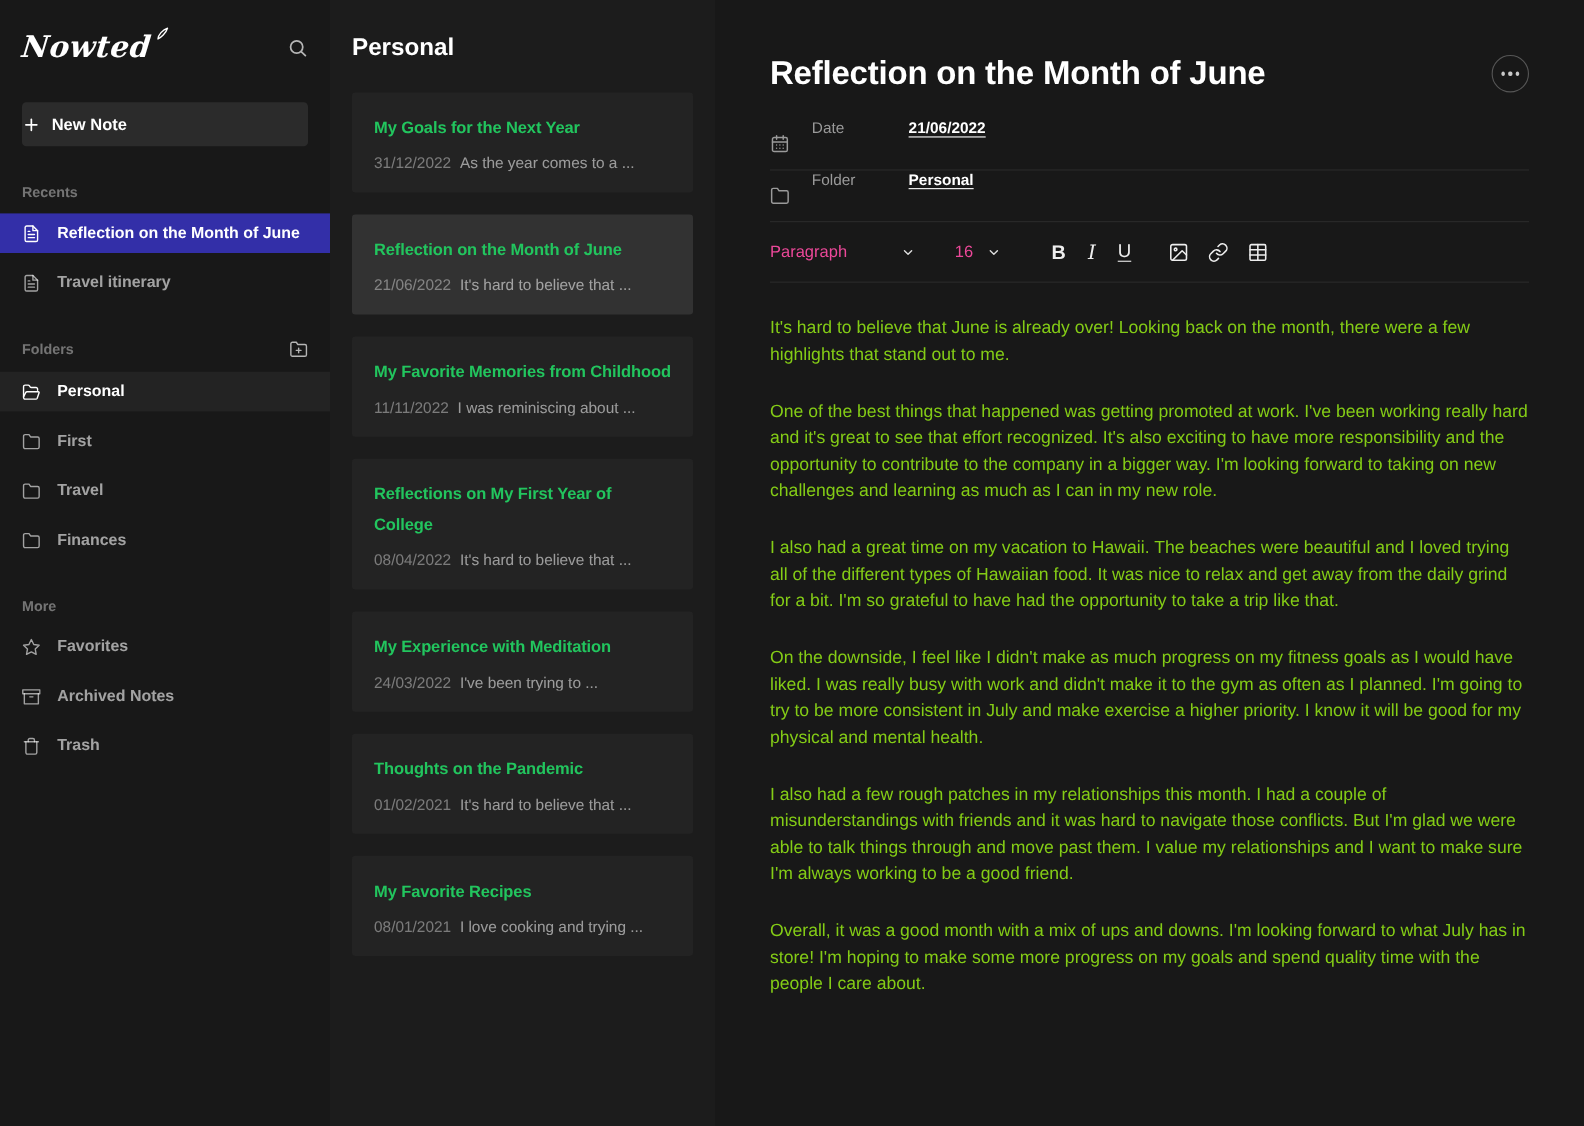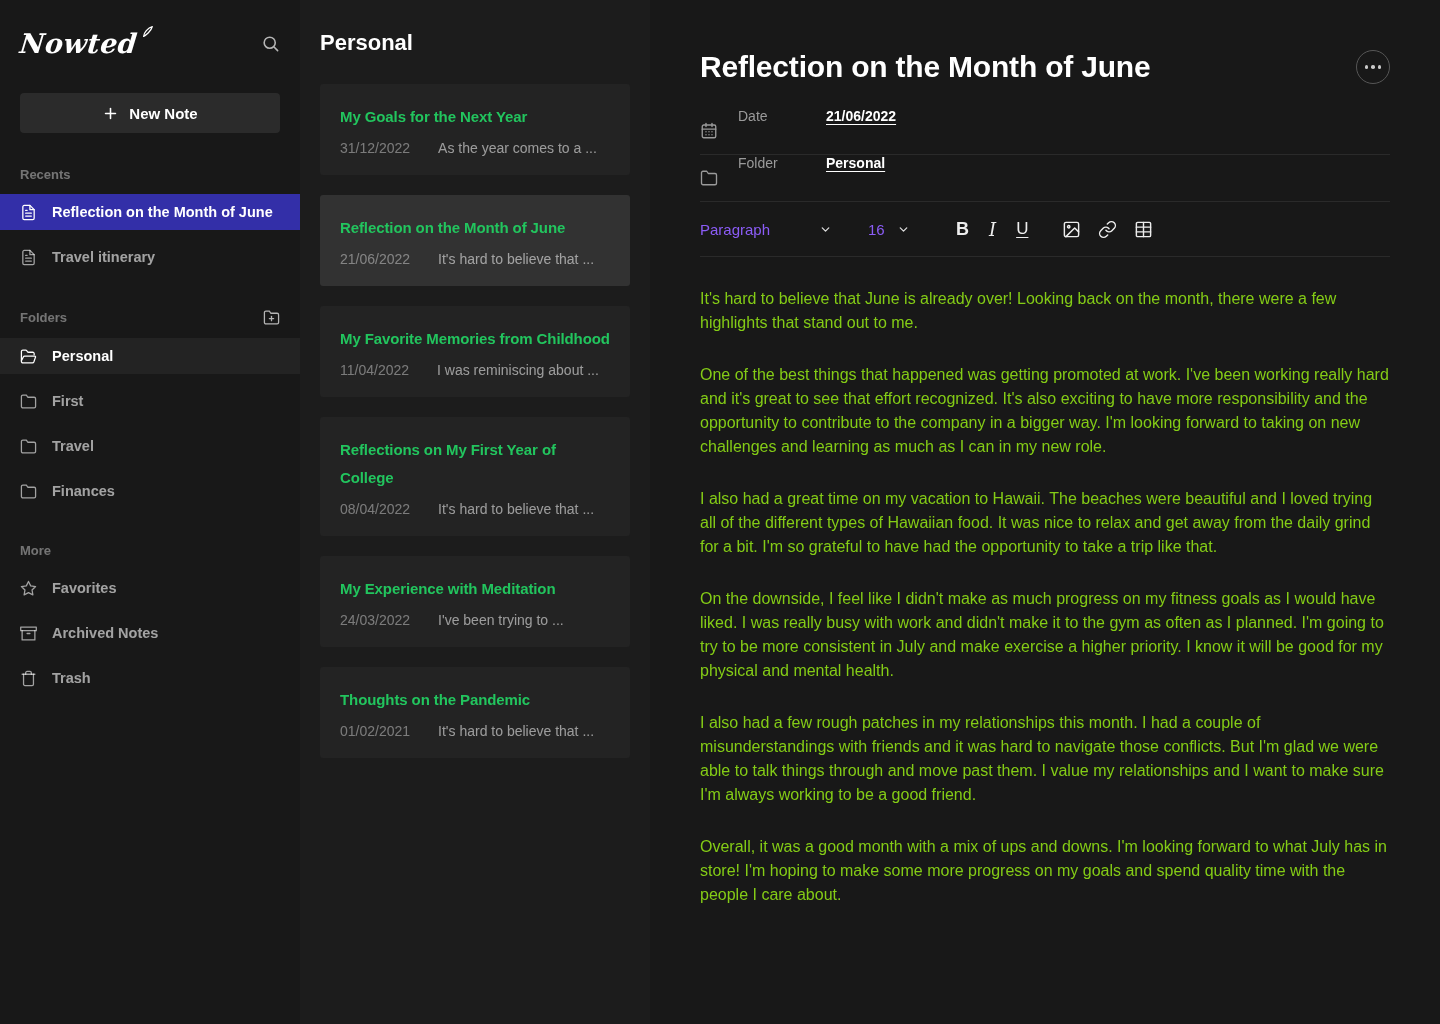--- a/index.html
+++ b/index.html
@@ -19,59 +19,59 @@
   .app{display:flex;width:1440px;height:1024px}
 
   
   .sidebar{width:300px;flex-shrink:0;background:var(--bg);padding-top:28px;overflow:hidden}
   .sidebar-top{display:flex;justify-content:space-between;align-items:center;padding:0 20px}
   .logo{display:flex;align-items:flex-start;gap:5px;cursor:pointer}
   .logo-text{font-family:"DejaVu Serif",serif;font-style:italic;font-weight:700;
     font-size:27px;letter-spacing:.5px;transform:skewX(-6deg)}
   .logo-pen{transform:translateY(-4px)}
   .icon-btn{background:none;border:none;color:#b5b5b5;cursor:pointer;display:flex;align-items:center}
-  .new-note-btn{display:flex;align-items:center;justify-content:center;gap:10px;
+  .new-note-btn{display:flex;align-items:center;justify-content:flex-start;gap:10px;
     width:260px;height:40px;margin:34px 20px 0;background:#2b2b2b;border:none;border-radius:4px;
     color:#fff;font-size:15px;font-weight:700;cursor:pointer;font-family:inherit}
   .nav-section{margin-top:34px}
   .section-header{display:flex;justify-content:space-between;align-items:center;
     padding:0 20px;margin-bottom:12px;color:var(--txt-faint);font-size:13px;font-weight:600}
   .nav-item{display:flex;align-items:center;gap:15px;height:36px;margin-bottom:9px;
     padding:0 20px;color:var(--txt-dim);font-size:14.5px;font-weight:600;cursor:pointer}
   .nav-item .icon{display:flex;align-items:center;color:inherit}
   .nav-item svg{width:17px;height:17px}
   .nav-section.recents .nav-item.active{background:var(--accent);color:#fff}
   .nav-section.folders .nav-item.active{background:var(--card);color:#fff}
 
   
   .notelist{width:350px;flex-shrink:0;background:var(--list-bg);padding:30px 20px;overflow:hidden}
   .notelist-title{font-size:22px;font-weight:700;margin-bottom:28px}
   .note-card{background:var(--card);border-radius:3px;padding:19px 20px;margin-bottom:20px;cursor:pointer}
   .note-card.active{background:var(--card-active)}
   .note-title{font-size:15px;font-weight:700;line-height:28px;color:#22c55e;margin-bottom:9px;letter-spacing:-.1px}
-  .note-meta{display:flex;gap:28px;font-size:14px;white-space:nowrap;overflow:hidden}
+  .note-meta{display:flex;gap:8px;font-size:14px;white-space:nowrap;overflow:hidden}
   .note-date{color:var(--txt-faint);flex-shrink:0}
   .note-preview{color:rgba(255,255,255,0.55);overflow:hidden;text-overflow:ellipsis}
 
   
   .main{flex:1;background:var(--bg);padding:50px 50px 0;overflow:hidden}
   .main-header{display:flex;justify-content:space-between;align-items:center}
   .main-title{font-size:30px;font-weight:700;letter-spacing:-.2px}
   .options-btn{width:34px;height:34px;border-radius:50%;border:1px solid #565656;background:transparent;
     display:flex;align-items:center;justify-content:center;gap:3px;cursor:pointer}
   .options-btn .dot{width:3.5px;height:3.5px;border-radius:50%;background:#c9c9c9}
   .meta-block{margin-top:24px}
   .meta-row{display:flex;height:46px;font-size:14px}
   .meta-row .icon{display:flex;align-items:center;color:#9a9a9a}
   .meta-row svg{width:18px;height:18px}
   .meta-label{color:#9a9a9a;margin-left:20px;width:88px;font-weight:400}
   .meta-value{color:#fff;font-weight:700;text-decoration:underline;text-underline-offset:3px;cursor:pointer}
   .divider{height:1px;background:var(--divider)}
   .toolbar{display:flex;align-items:center;height:54px;color:#e6e6e6}
-  .tb-select{display:flex;align-items:center;background:none;border:none;color:#8b5cf6;
+  .tb-select{display:flex;align-items:center;background:none;border:none;color:#ec4899;
     cursor:pointer;font-family:inherit;font-size:15px;gap:0}
   .tb-select .chev{display:flex;align-items:center;color:#dcdcdc}
   .tb-select svg{width:13px;height:13px}
   .sel-para{width:132px;justify-content:space-between}
   .sel-size{margin-left:36px;width:42px;justify-content:space-between}
   .tb-group{display:flex;align-items:center;gap:13px}
   .g-format{margin-left:44px}
   .g-insert{margin-left:30px}
   .tb-btn{background:none;border:none;color:#ededed;cursor:pointer;display:flex;align-items:center;
     font-family:inherit;padding:2px}
@@ -258,21 +258,21 @@
     <div class="note-title">Reflection on the Month of June</div>
     <div class="note-meta">
       <span class="note-date">21/06/2022</span>
       <span class="note-preview">It's hard to believe that ...</span>
     </div>
   </div>
 
   <div class="note-card">
     <div class="note-title">My Favorite Memories from Childhood</div>
     <div class="note-meta">
-      <span class="note-date">11/04/2022</span>
+      <span class="note-date">11/11/2022</span>
       <span class="note-preview">I was reminiscing about ...</span>
     </div>
   </div>
 
   <div class="note-card">
     <div class="note-title">Reflections on My First Year of College</div>
     <div class="note-meta">
       <span class="note-date">08/04/2022</span>
       <span class="note-preview">It's hard to believe that ...</span>
     </div>
@@ -287,20 +287,27 @@
   </div>
 
   <div class="note-card">
     <div class="note-title">Thoughts on the Pandemic</div>
     <div class="note-meta">
       <span class="note-date">01/02/2021</span>
       <span class="note-preview">It's hard to believe that ...</span>
     </div>
   </div>
 
+  <div class="note-card">
+    <div class="note-title">My Favorite Recipes</div>
+    <div class="note-meta">
+      <span class="note-date">08/01/2021</span>
+      <span class="note-preview">I love cooking and trying ...</span>
+    </div>
+  </div>
 </div>
   </section>
 
   <section class="main">
     <div class="main-header">
       <h1 class="main-title">Reflection on the Month of June</h1>
       <button class="options-btn">
         <span class="dot"></span>
         <span class="dot"></span>
         <span class="dot"></span>

